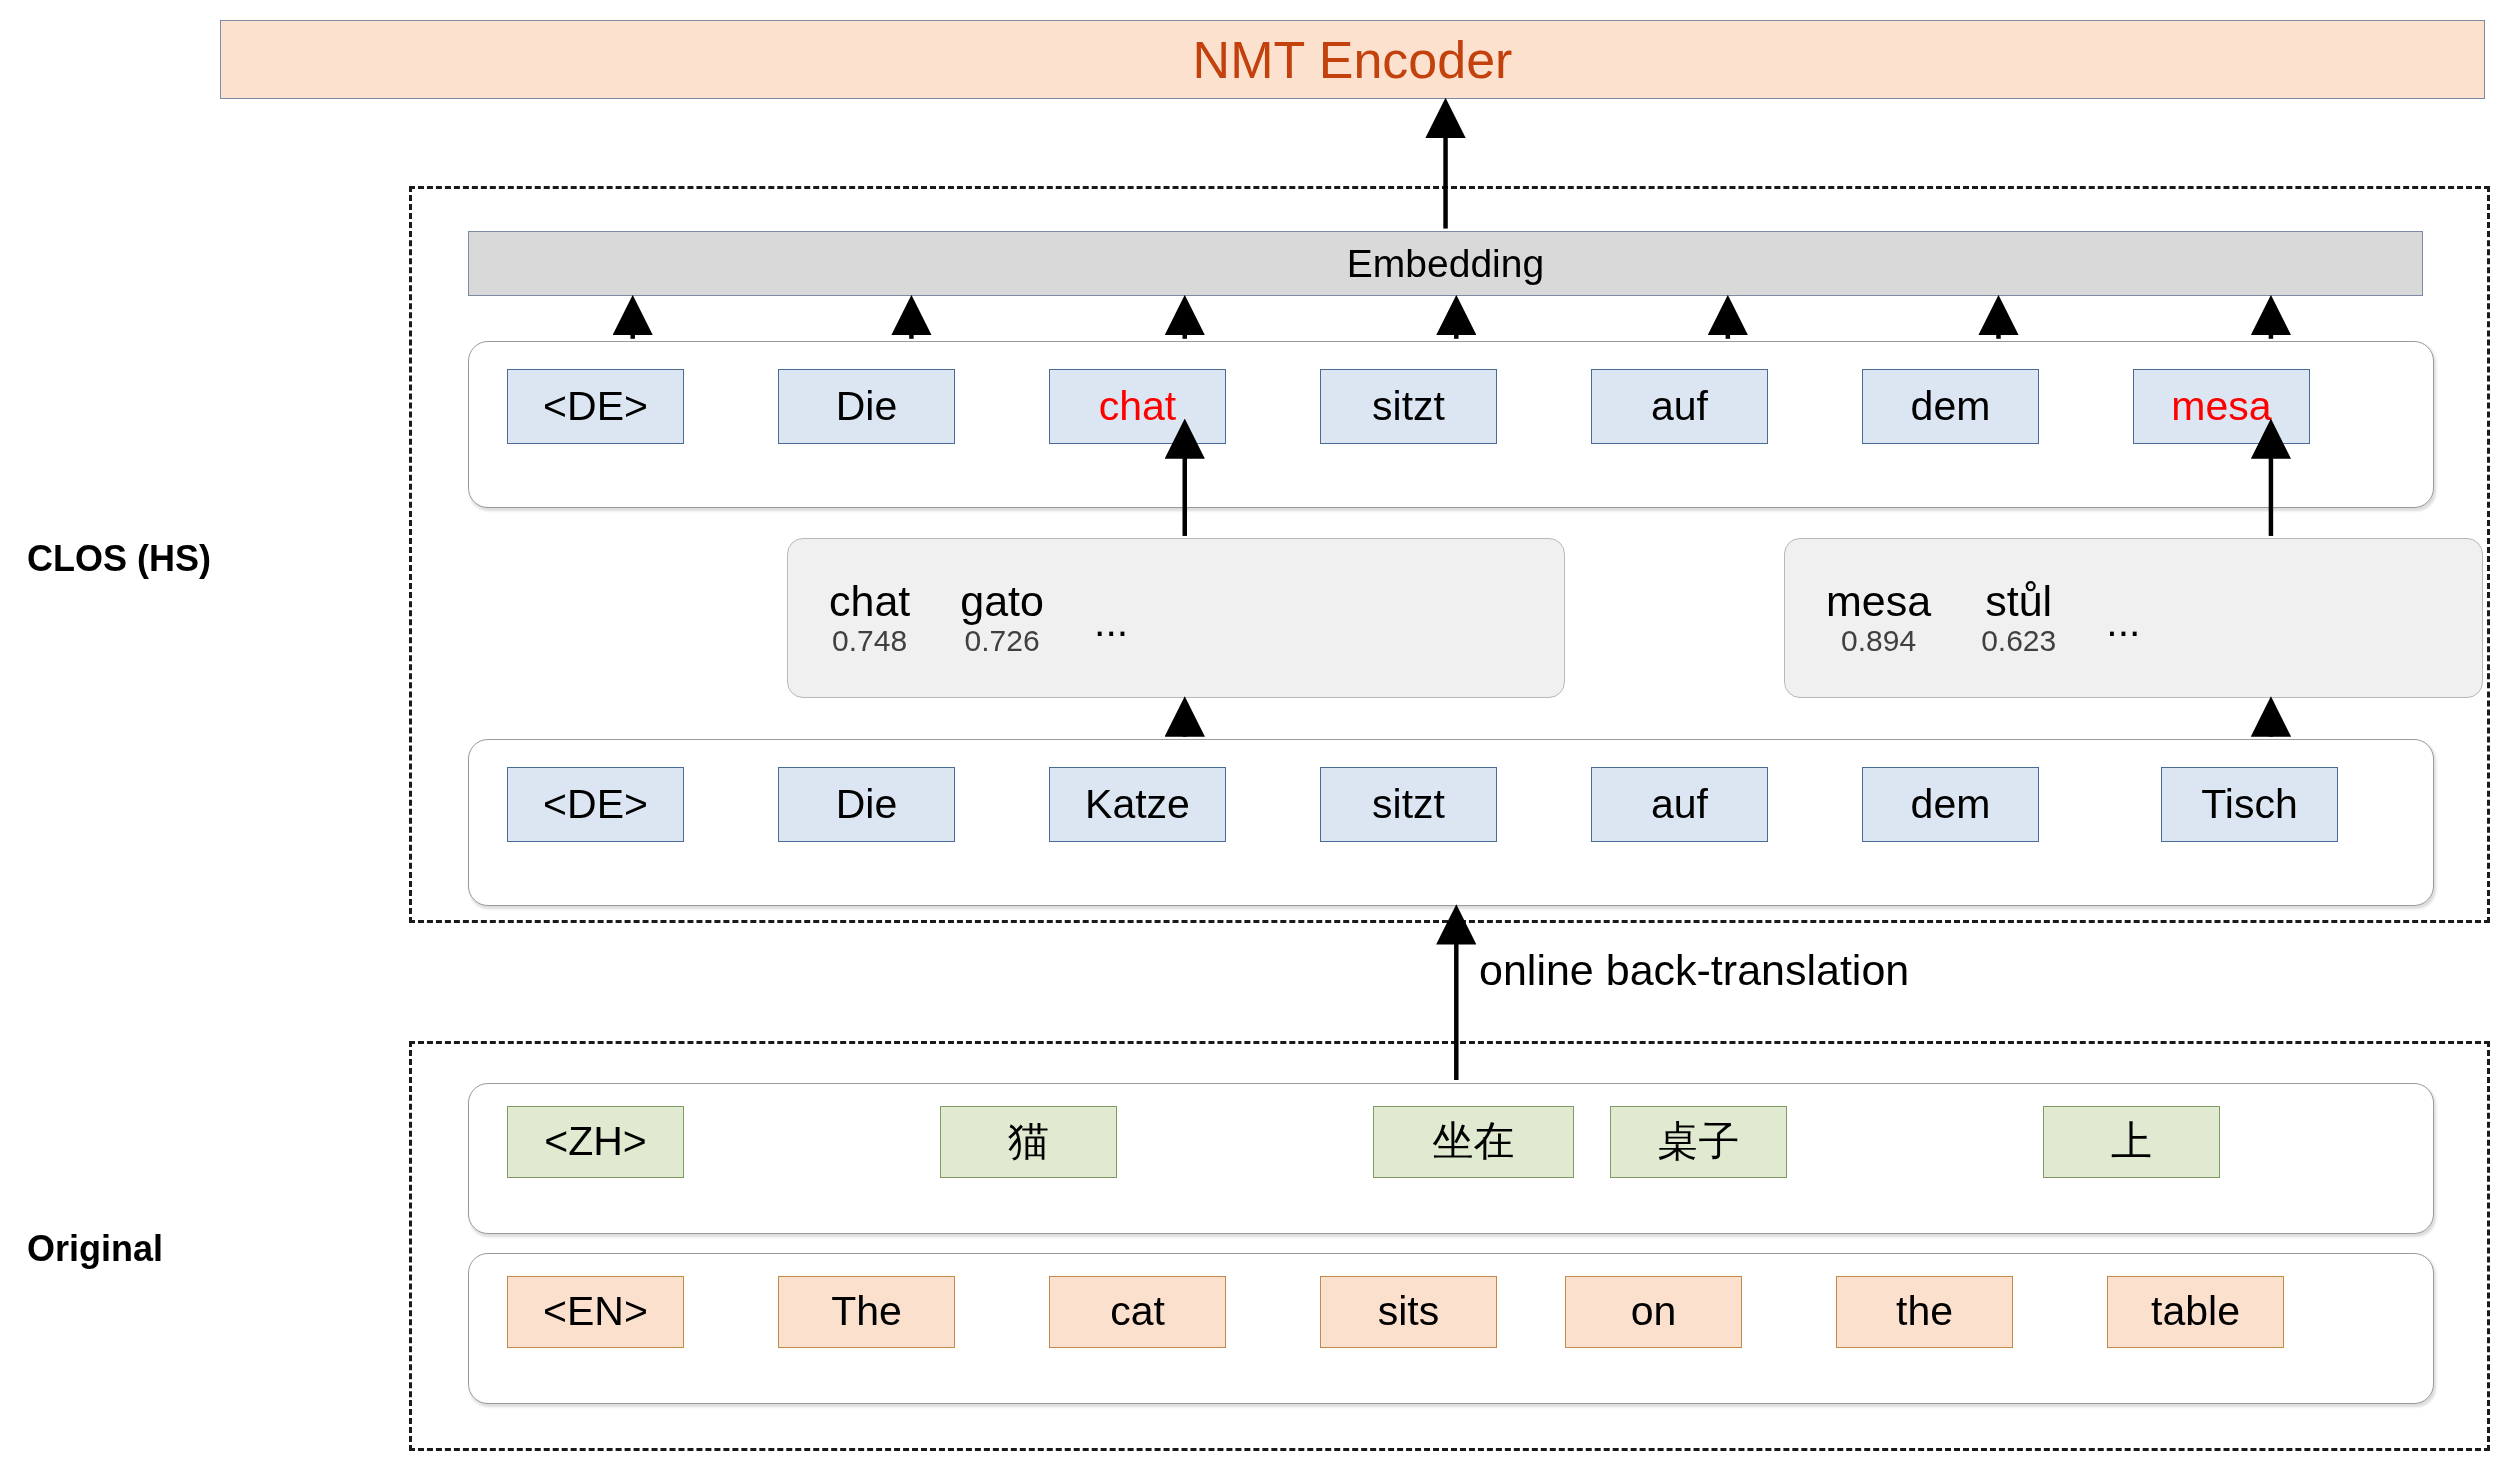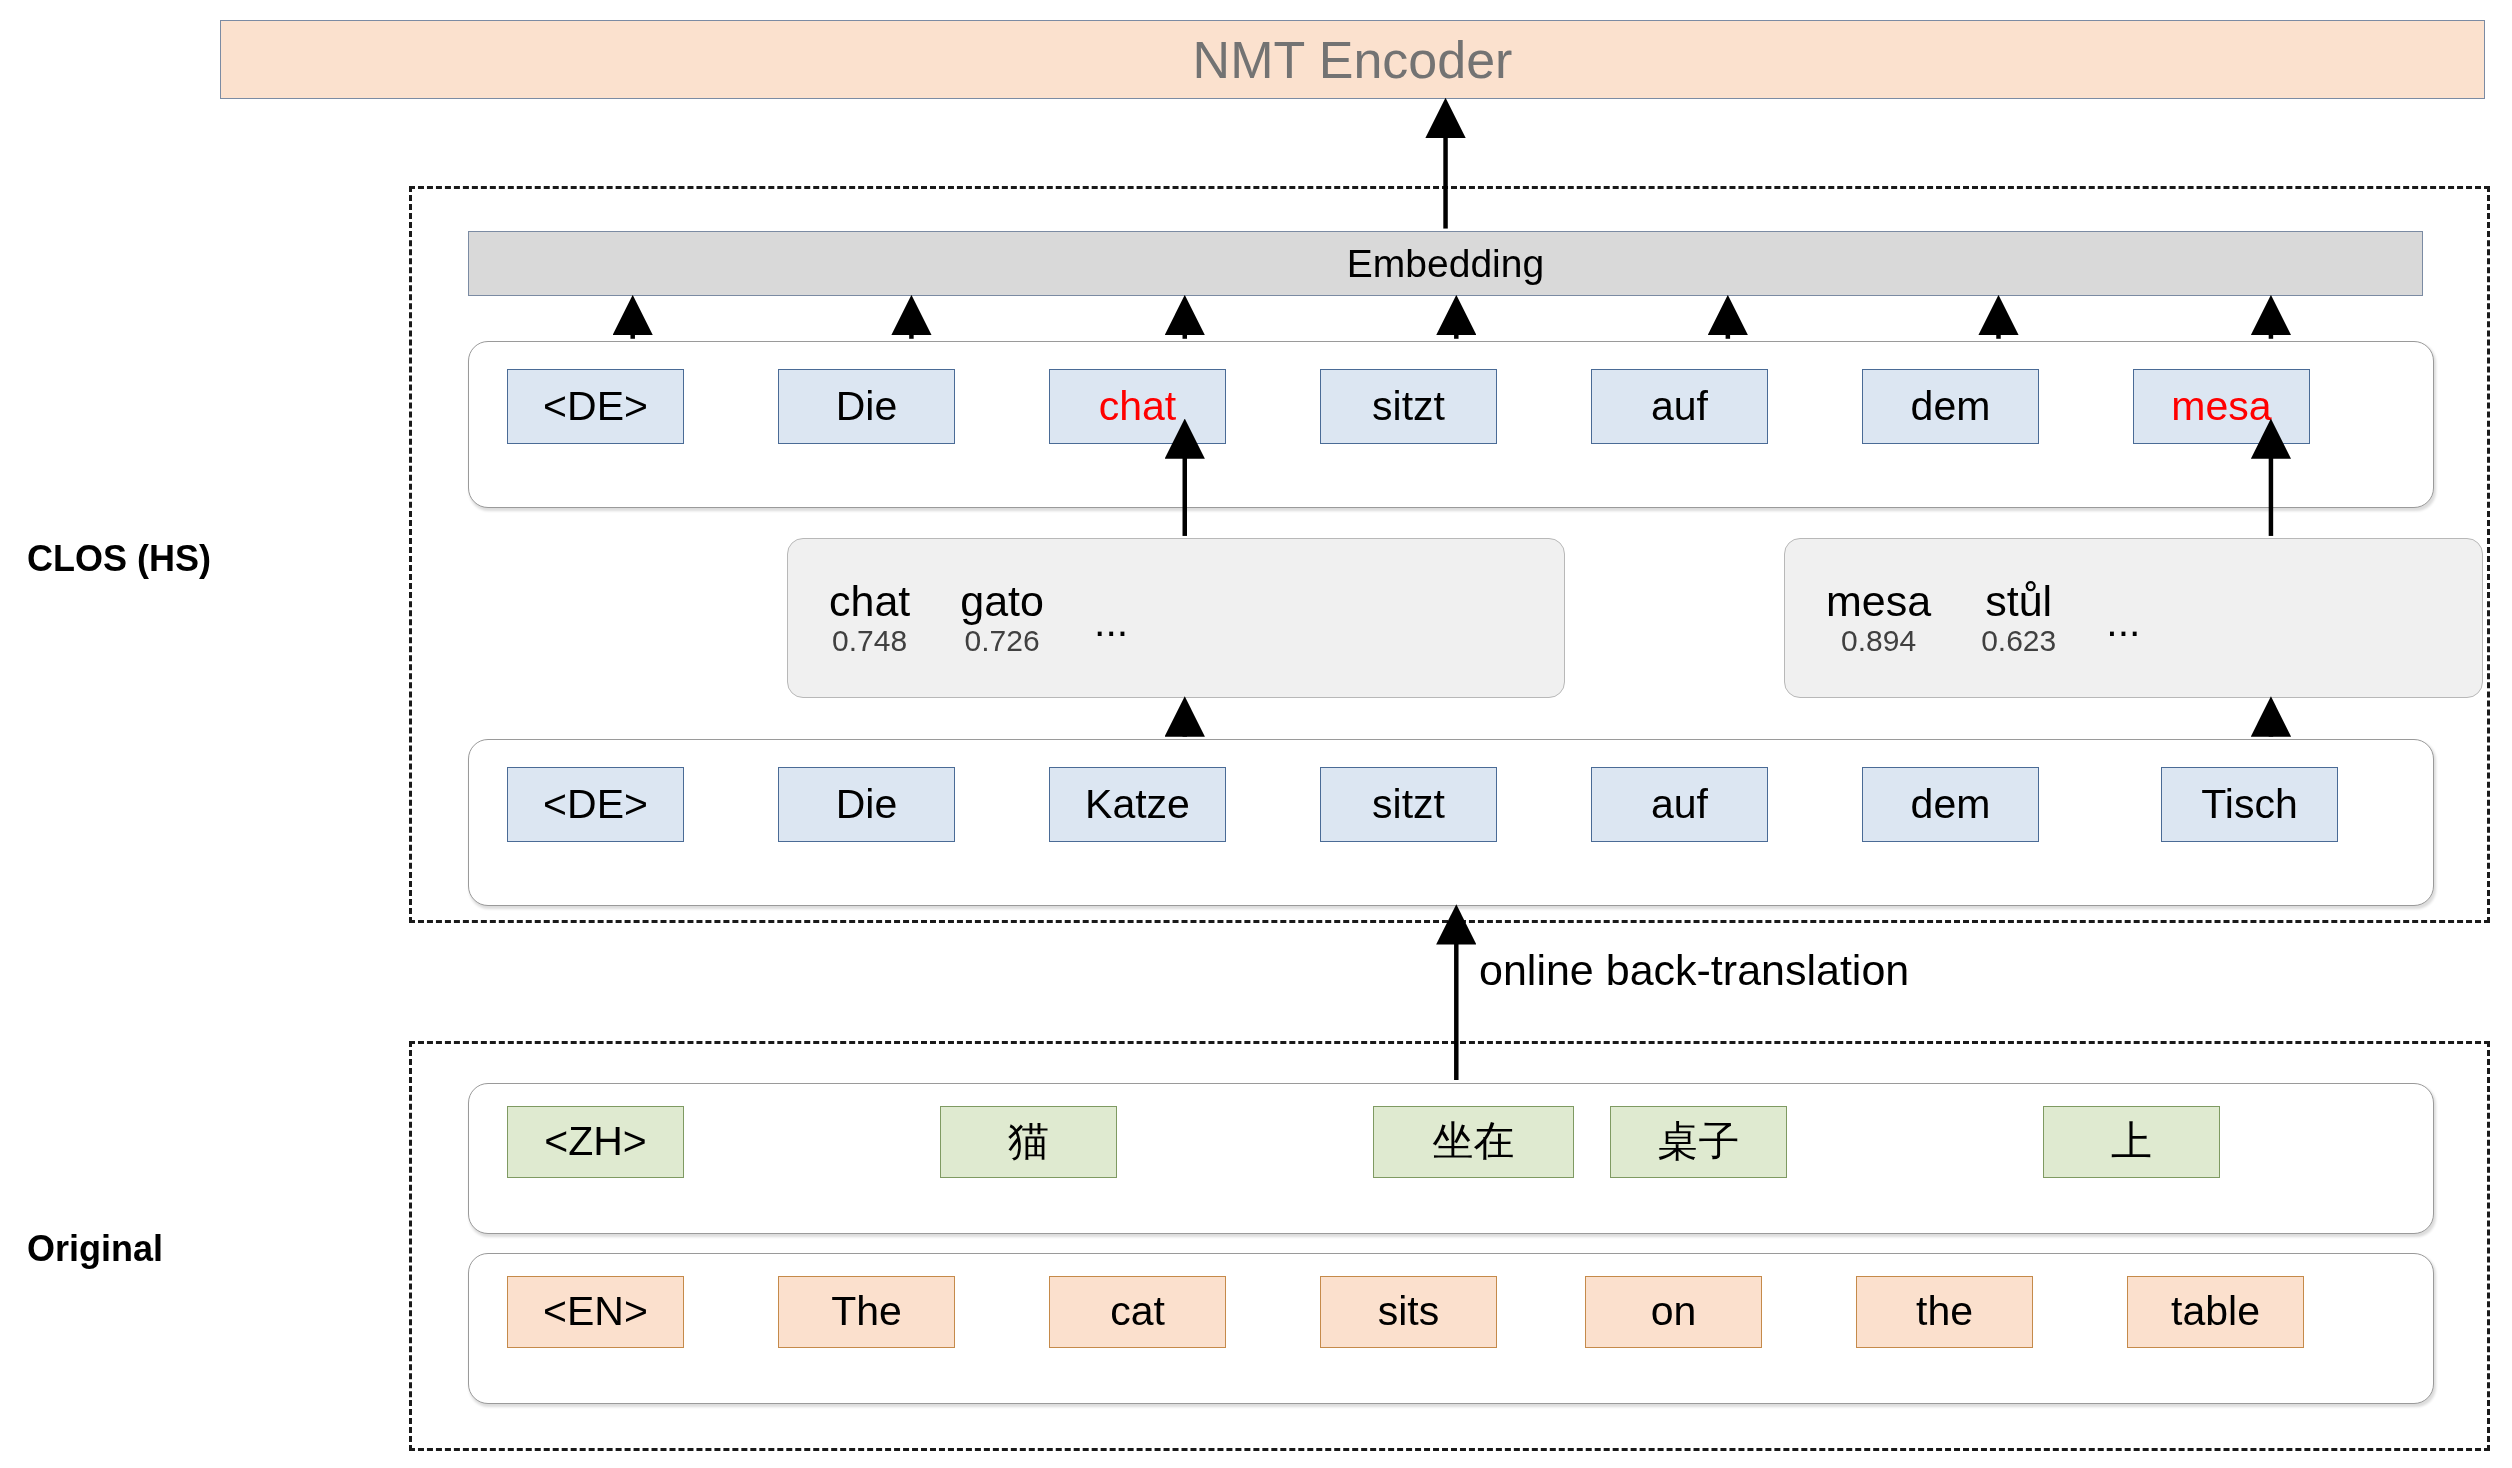--- a/index.html
+++ b/index.html
@@ -13,21 +13,21 @@
   .abs{position:absolute;box-sizing:border-box;}
 
   
   #nmt-encoder{
     left:220px;top:20px;width:2265px;height:79px;
     background:#fbe1ce;
     border:1.8px solid #7b8ba3;
     display:flex;align-items:center;justify-content:center;
   }
   #nmt-encoder .lbl{
-    font-size:52px;color:#737373;letter-spacing:0px;
+    font-size:52px;color:#c2410c;letter-spacing:0px;
   }
 
   
   .dashed-frame{
     border:3.6px dashed #1a1a1a;
     background:transparent;
   }
   #clos-frame{left:409px;top:186px;width:2081px;height:737px;}
   #original-frame{left:409px;top:1041px;width:2081px;height:410px;}
 
@@ -199,21 +199,21 @@
       <div class="token tok-green" style="width: 177px; margin-right: 220px;">桌子</div>
       <div class="token tok-green" style="width: 177px;">上</div>
     </div>
 </div>
 
 <div class="abs row-box" id="en-row">
   <div class="token-strip" id="en-strip">
       <div class="token tok-orange" style="width: 177px; margin-right: 94px;">&lt;EN&gt;</div>
       <div class="token tok-orange" style="width: 177px; margin-right: 94px;">The</div>
       <div class="token tok-orange" style="width: 177px; margin-right: 94px;">cat</div>
-      <div class="token tok-orange" style="width: 177px; margin-right: 88px;">sits</div>
+      <div class="token tok-orange" style="width: 177px; margin-right: 68px;">sits</div>
       <div class="token tok-orange" style="width: 177px; margin-right: 94px;">on</div>
       <div class="token tok-orange" style="width: 177px; margin-right: 94px;">the</div>
       <div class="token tok-orange" style="width: 177px;">table</div>
     </div>
 </div>
 
 <svg class="abs" id="arrow-layer" width="2512" height="1468" viewBox="0 0 2803 1638" xmlns="http://www.w3.org/2000/svg">
   <defs>
     <marker id="ah" markerWidth="9" markerHeight="9" refX="7.2" refY="4.5" orient="auto">
       <path d="M0,0 L9,4.5 L0,9 z" fill="#000"></path>

